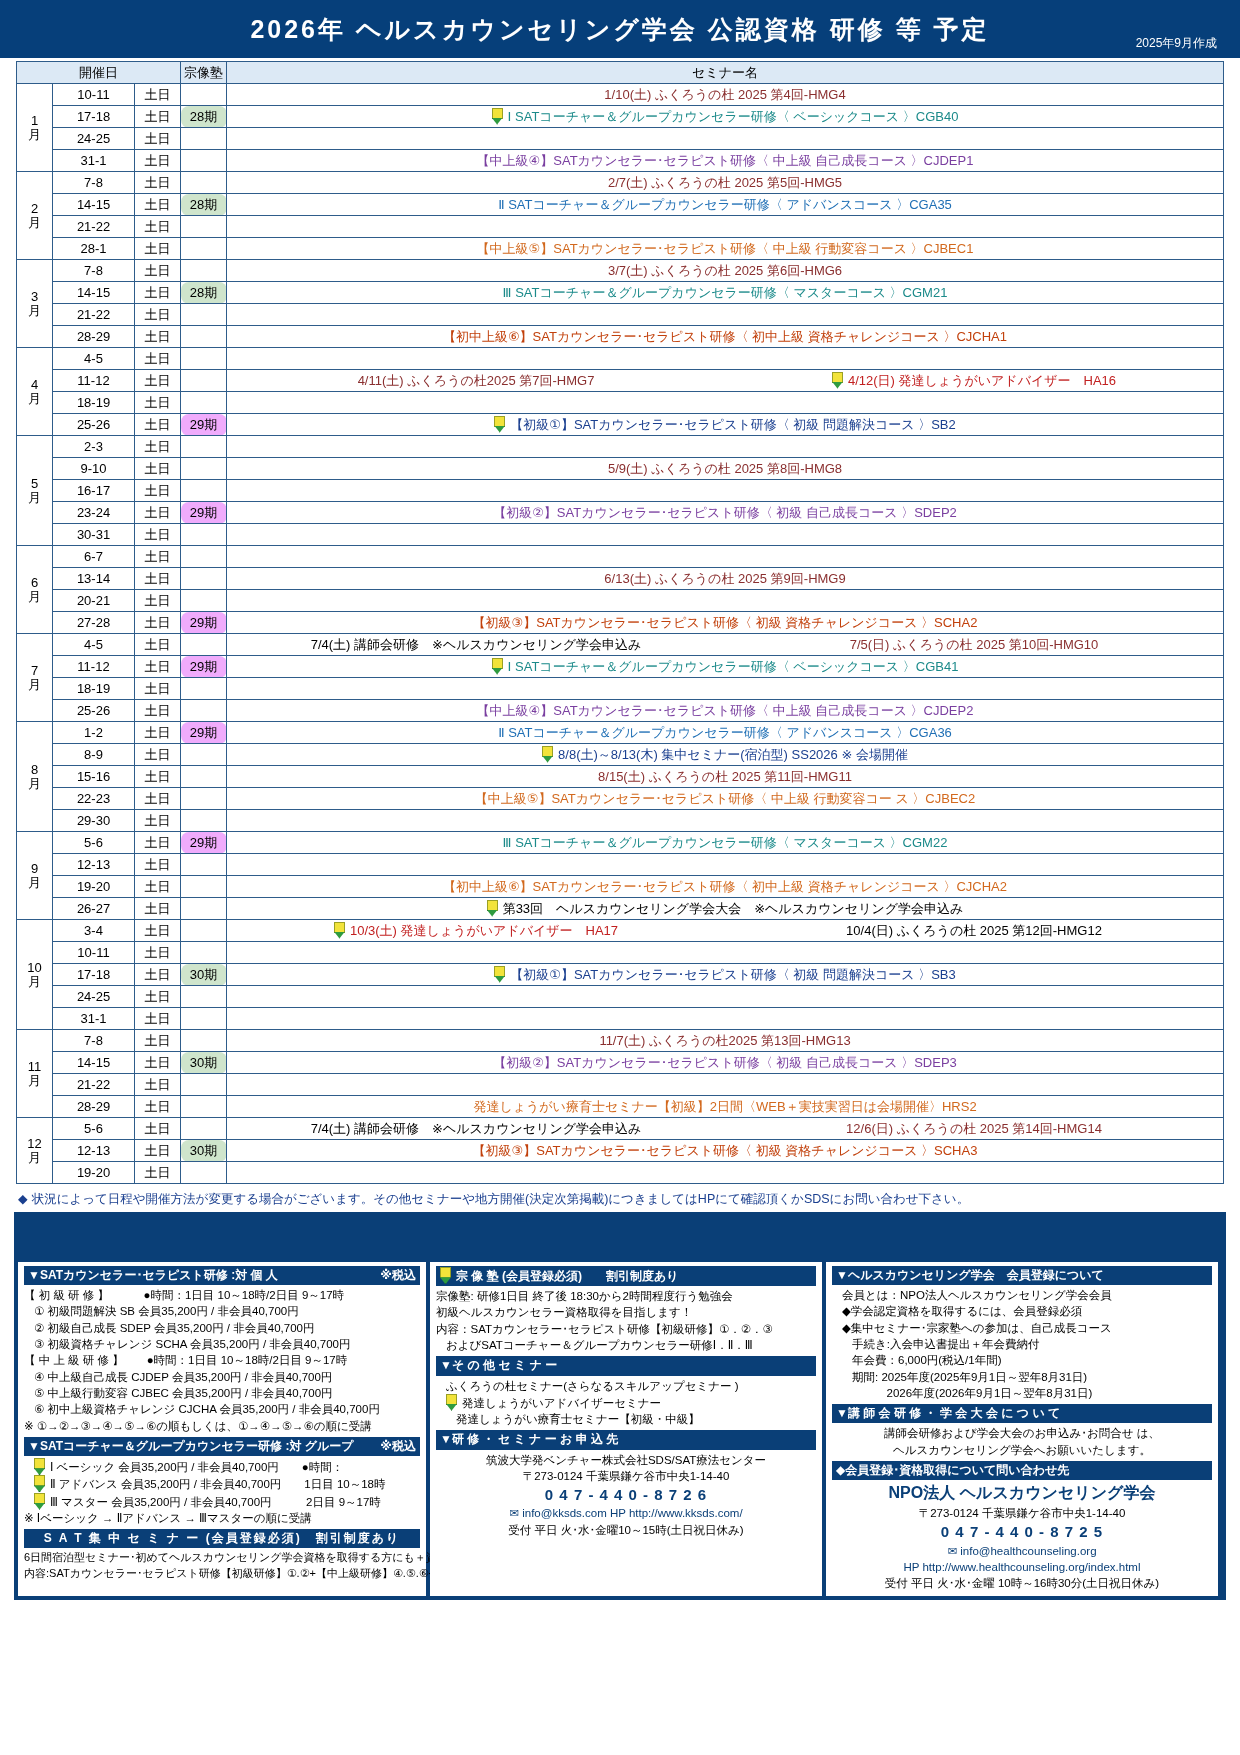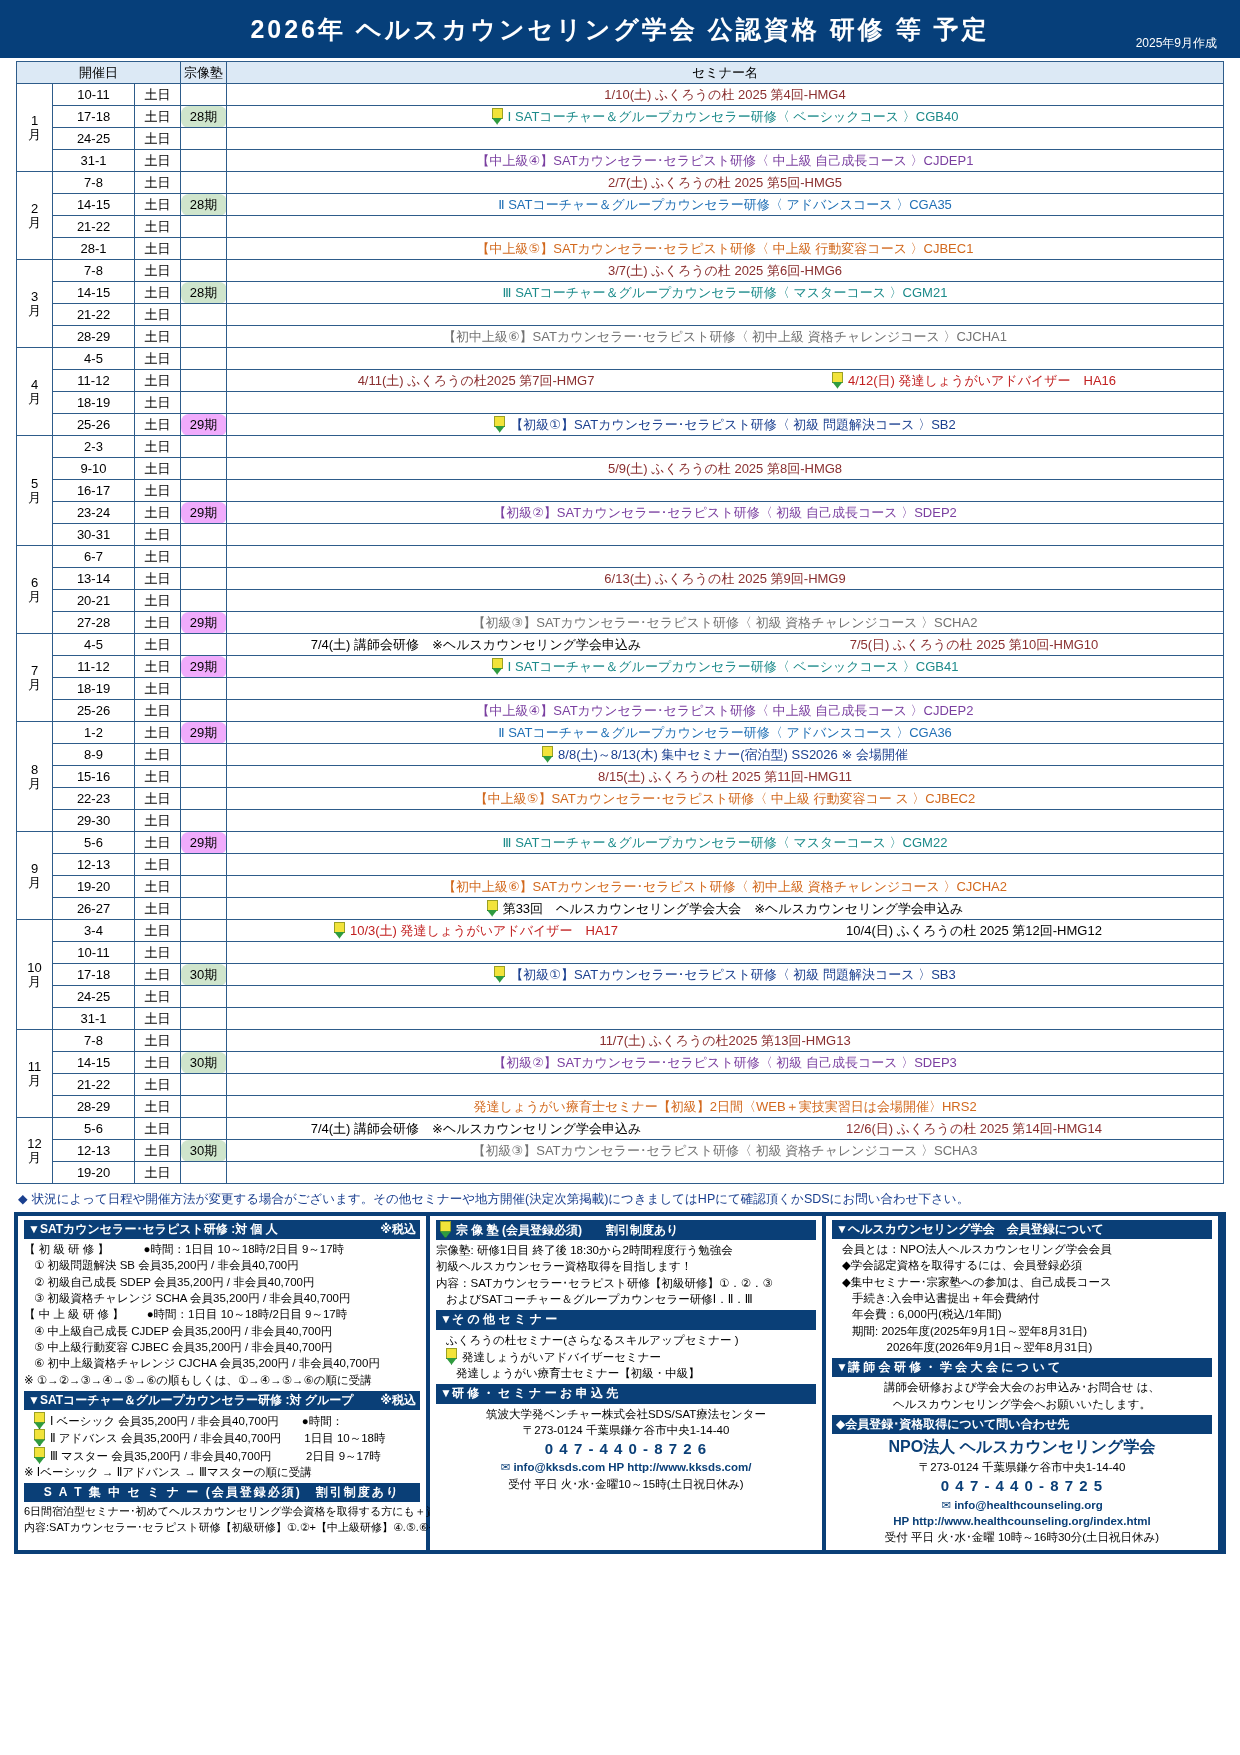--- a/index.html
+++ b/index.html
@@ -81,21 +81,21 @@
   td.title {
     text-align: center;
     font-size: 13.5px;
     white-space: nowrap;
     padding: 0 4px;
   }
   .t-maroon { color: #8a2f2f; }
   .t-blue   { color: #1f6fb5; }
   .t-purple { color: #7a3fa0; }
   .t-orange { color: #d2691e; }
-  .t-green  { color: #737373; }
+  .t-green  { color: #c2410c; }
   .t-navy   { color: #1a3f8f; }
   .t-red    { color: #c22020; }
   .t-teal   { color: #1b8a8a; }
   .t-black  { color: #000; }
 
   .flag {
     display: inline-block;
     width: 11px;
     height: 16px;
     margin-right: 5px;
@@ -147,24 +147,24 @@
     font-size: 12px;
     white-space: nowrap;
   }
   .bhead.center { text-align: center; letter-spacing: 2px; }
   .line { white-space: nowrap; }
   .ind1 { padding-left: 10px; }
   .ind2 { padding-left: 20px; }
   .center { text-align: center; }
   .org { color: #0a3f77; font-weight: bold; font-size: 16px; text-align: center; }
   .tel { color: #0a3f77; font-weight: bold; font-size: 15px; text-align: center; letter-spacing: 1px;}
-  .blueb { color: #0a3f77; font-weight: bold; }
+  .blueb { color: #0a3f77; font-weight: normal; }
   .flat-note { font-size: 11px; }
   .bottom-wrap { margin: 4px 14px 12px 14px; background: #0a3f77; padding: 4px; }
-  .cols { display: flex; gap: 4px; }
+  .cols { display: flex; gap: 4px; margin-top: 46px; }
 </style>
 </head>
 <body>
 
 <div class="page">
 
   <div class="header">
     <div class="header-title">2026年 ヘルスカウンセリング学会 公認資格 研修 等 予定</div>
     <div class="header-note">2025年9月作成</div>
   </div>

